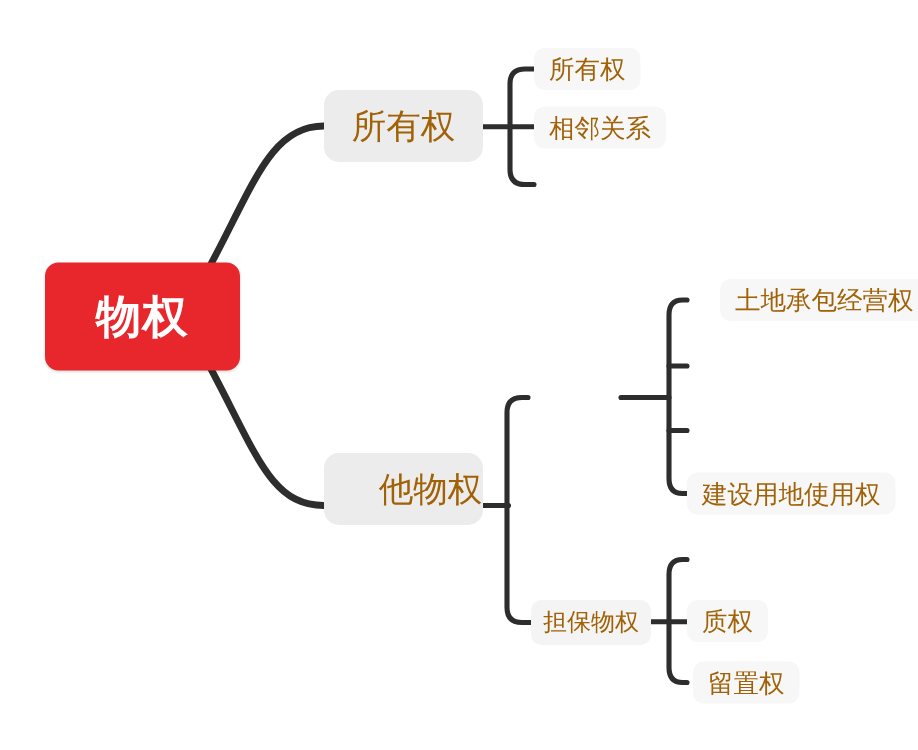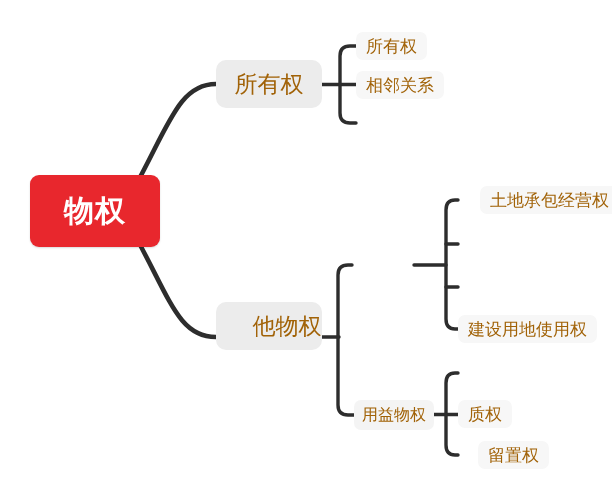--- a/index.html
+++ b/index.html
@@ -97,21 +97,21 @@
   </svg>
 
   <div class="node root">物权</div>
 
   <div class="node branch" style="left:216px; top:60px;">所有权</div>
   <div class="node branch" style="left:216px; top:302px;padding-left:36px;">他物权</div>
 
   <div class="node leaf" style="left:356px; top:32px;">所有权</div>
   <div class="node leaf" style="left:356px; top:71px;">相邻关系</div>
 
-  <div class="node sub" style="left:354px; top:400px;">用益物权</div>
+  <div class="node sub" style="left:354px; top:400px;">担保物权</div>
 
   <div class="node leaf" style="left:480px; top:186px;">土地承包经营权</div>
   <div class="node leaf" style="left:458px; top:315px;">建设用地使用权</div>
 
   <div class="node leaf" style="left:458px; top:400px;font-family:Liberation Mono, monospace;">质权</div>
-  <div class="node leaf" style="left:478px; top:441px;">留置权</div>
+  <div class="node leaf" style="left:462px; top:441px;">留置权</div>
 
 </div>
 
 </body></html>

